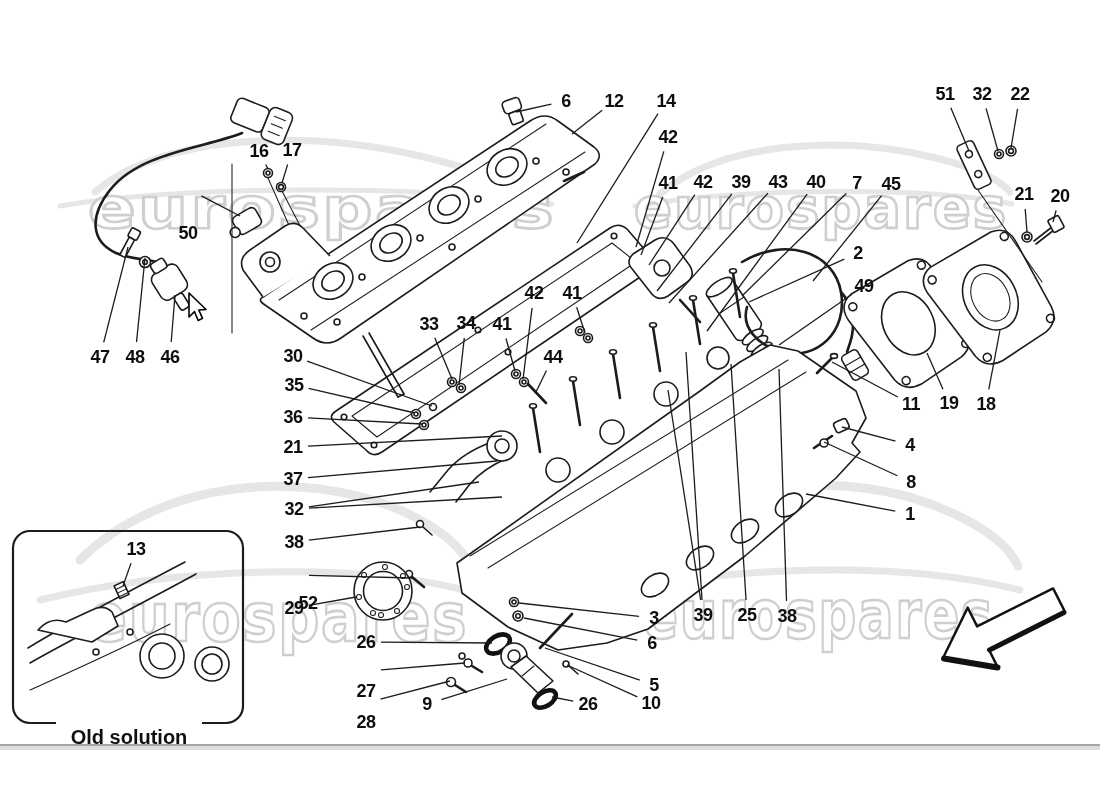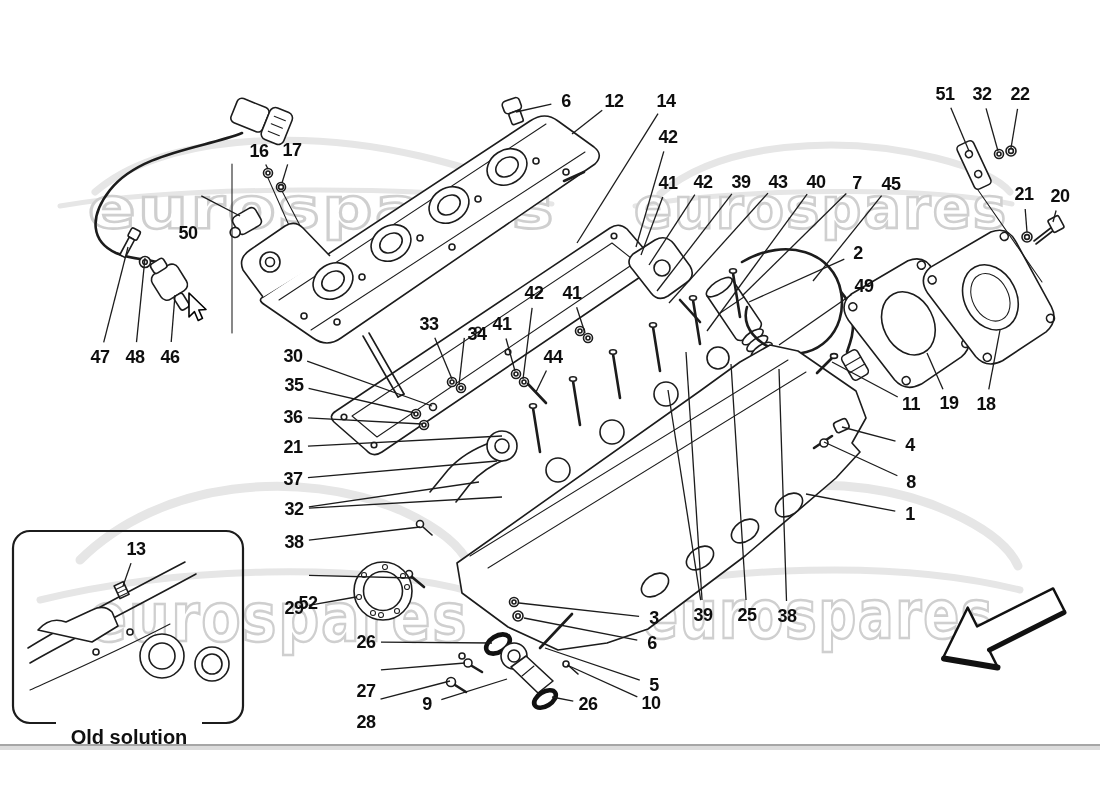--- a/index.html
+++ b/index.html
@@ -413,21 +413,21 @@
       <div class="callout" style="left: 292px; top: 150px;">17</div>
       <div class="callout" style="left: 188px; top: 189px; margin-top: 44px;">50</div>
       <div class="callout" style="left: 100px; top: 357px;">47</div>
       <div class="callout" style="left: 135px; top: 357px;">48</div>
       <div class="callout" style="left: 170px; top: 357px;">46</div>
       <div class="callout" style="left: 858px; top: 253px;">2</div>
       <div class="callout" style="left: 864px; top: 286px;">49</div>
       <div class="callout" style="left: 534px; top: 293px;">42</div>
       <div class="callout" style="left: 572px; top: 293px;">41</div>
       <div class="callout" style="left: 429px; top: 324px;">33</div>
-      <div class="callout" style="left: 466px; top: 334px; margin-left: 11px;">34</div>
+      <div class="callout" style="left: 466px; top: 323px;">34</div>
       <div class="callout" style="left: 502px; top: 324px;">41</div>
       <div class="callout" style="left: 553px; top: 357px;">44</div>
       <div class="callout" style="left: 293px; top: 356px;">30</div>
       <div class="callout" style="left: 294px; top: 385px;">35</div>
       <div class="callout" style="left: 293px; top: 417px;">36</div>
       <div class="callout" style="left: 293px; top: 447px;">21</div>
       <div class="callout" style="left: 293px; top: 479px;">37</div>
       <div class="callout" style="left: 294px; top: 509px;">32</div>
       <div class="callout" style="left: 294px; top: 542px;">38</div>
       <div class="callout" style="left: 294px; top: 603px; margin-left: 14px;">52</div>

